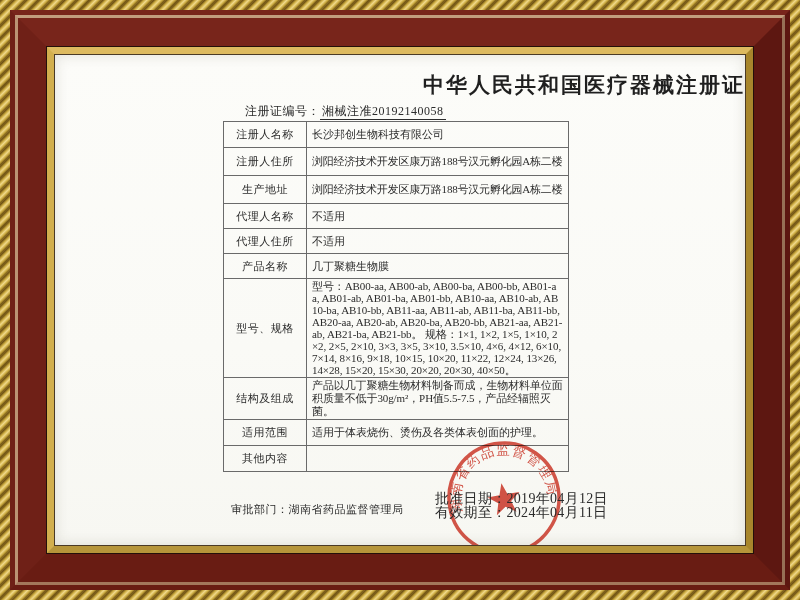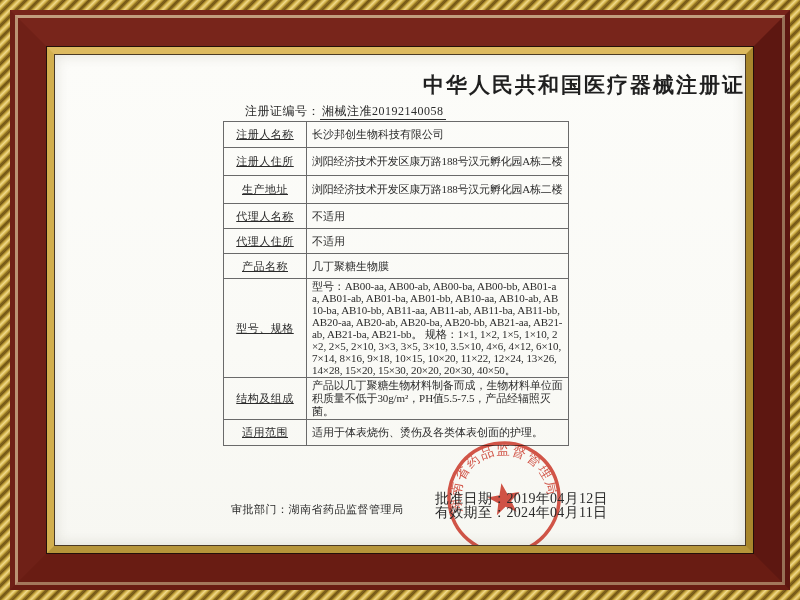--- a/index.html
+++ b/index.html
@@ -36,21 +36,21 @@
   
   .title{position:absolute;top:16px;left:0;width:100%;text-align:right;
     font-size:21px;font-weight:600;letter-spacing:2px;color:#1f1f1f;}
   .regline{position:absolute;top:48px;left:190px;font-size:12px;letter-spacing:.5px;text-align:right;}
   .regline .num{border-bottom:1px solid #2c2c2c;padding:0 2px 1px 2px;}
 
   table.cert{position:absolute;top:66px;left:168px;width:346px;border-collapse:collapse;
     border:1px solid #4c4c4c;table-layout:fixed;}
   table.cert td{border:1px solid #6a6a6a;font-size:11px;color:#2b2b2b;
     padding:1px 5px;overflow:hidden;}
-  td.lab{width:72px;text-align:center;padding:1px 2px;letter-spacing:.5px;text-decoration:underline;}
+  td.lab{width:72px;text-align:center;padding:1px 2px;letter-spacing:.5px;}
   td.val{vertical-align:middle;}
   tr.h26{height:26px}tr.h28{height:28px}tr.h25{height:25px}tr.h80{height:80px}tr.h32{height:32px}
   td.v-addr{font-size:10px;letter-spacing:-.2px;}
   td.v-models{font-size:9px;line-height:12px;word-break:break-all;
     vertical-align:top;padding:2px 4px;letter-spacing:-.1px;}
   td.v-comp{font-size:9px;line-height:13px;letter-spacing:-.1px;}
 
   .dept{position:absolute;top:447px;left:176px;font-size:11px;letter-spacing:.5px;}
   .dates{position:absolute;top:437px;left:380px;font-size:14px;line-height:14px;letter-spacing:.3px;z-index:4;}
 
@@ -105,20 +105,24 @@
                   <td class="val v-models">型号：AB00-aa, AB00-ab, AB00-ba, AB00-bb, AB01-aa, AB01-ab, AB01-ba, AB01-bb, AB10-aa, AB10-ab, AB10-ba, AB10-bb, AB11-aa, AB11-ab, AB11-ba, AB11-bb, AB20-aa, AB20-ab, AB20-ba, AB20-bb, AB21-aa, AB21-ab, AB21-ba, AB21-bb。 规格：1×1, 1×2, 1×5, 1×10, 2×2, 2×5, 2×10, 3×3, 3×5, 3×10, 3.5×10, 4×6, 4×12, 6×10, 7×14, 8×16, 9×18, 10×15, 10×20, 11×22, 12×24, 13×26, 14×28, 15×20, 15×30, 20×20, 20×30, 40×50。</td>
                 </tr>
                 <tr class="h32">
                   <td class="lab">结构及组成</td>
                   <td class="val v-comp">产品以几丁聚糖生物材料制备而成，生物材料单位面积质量不低于30g/m²，PH值5.5-7.5，产品经辐照灭菌。</td>
                 </tr>
                 <tr class="h26">
                   <td class="lab">适用范围</td>
                   <td class="val">适用于体表烧伤、烫伤及各类体表创面的护理。</td>
                 </tr>
+                <tr class="h26">
+                  <td class="lab">其他内容</td>
+                  <td class="val"></td>
+                </tr>
               </tbody>
             </table>
 
             <div class="dept">审批部门：湖南省药品监督管理局</div>
 
             <div class="dates">
               <div>批准日期：2019年04月12日</div>
               <div>有效期至：2024年04月11日</div>
             </div>
 

